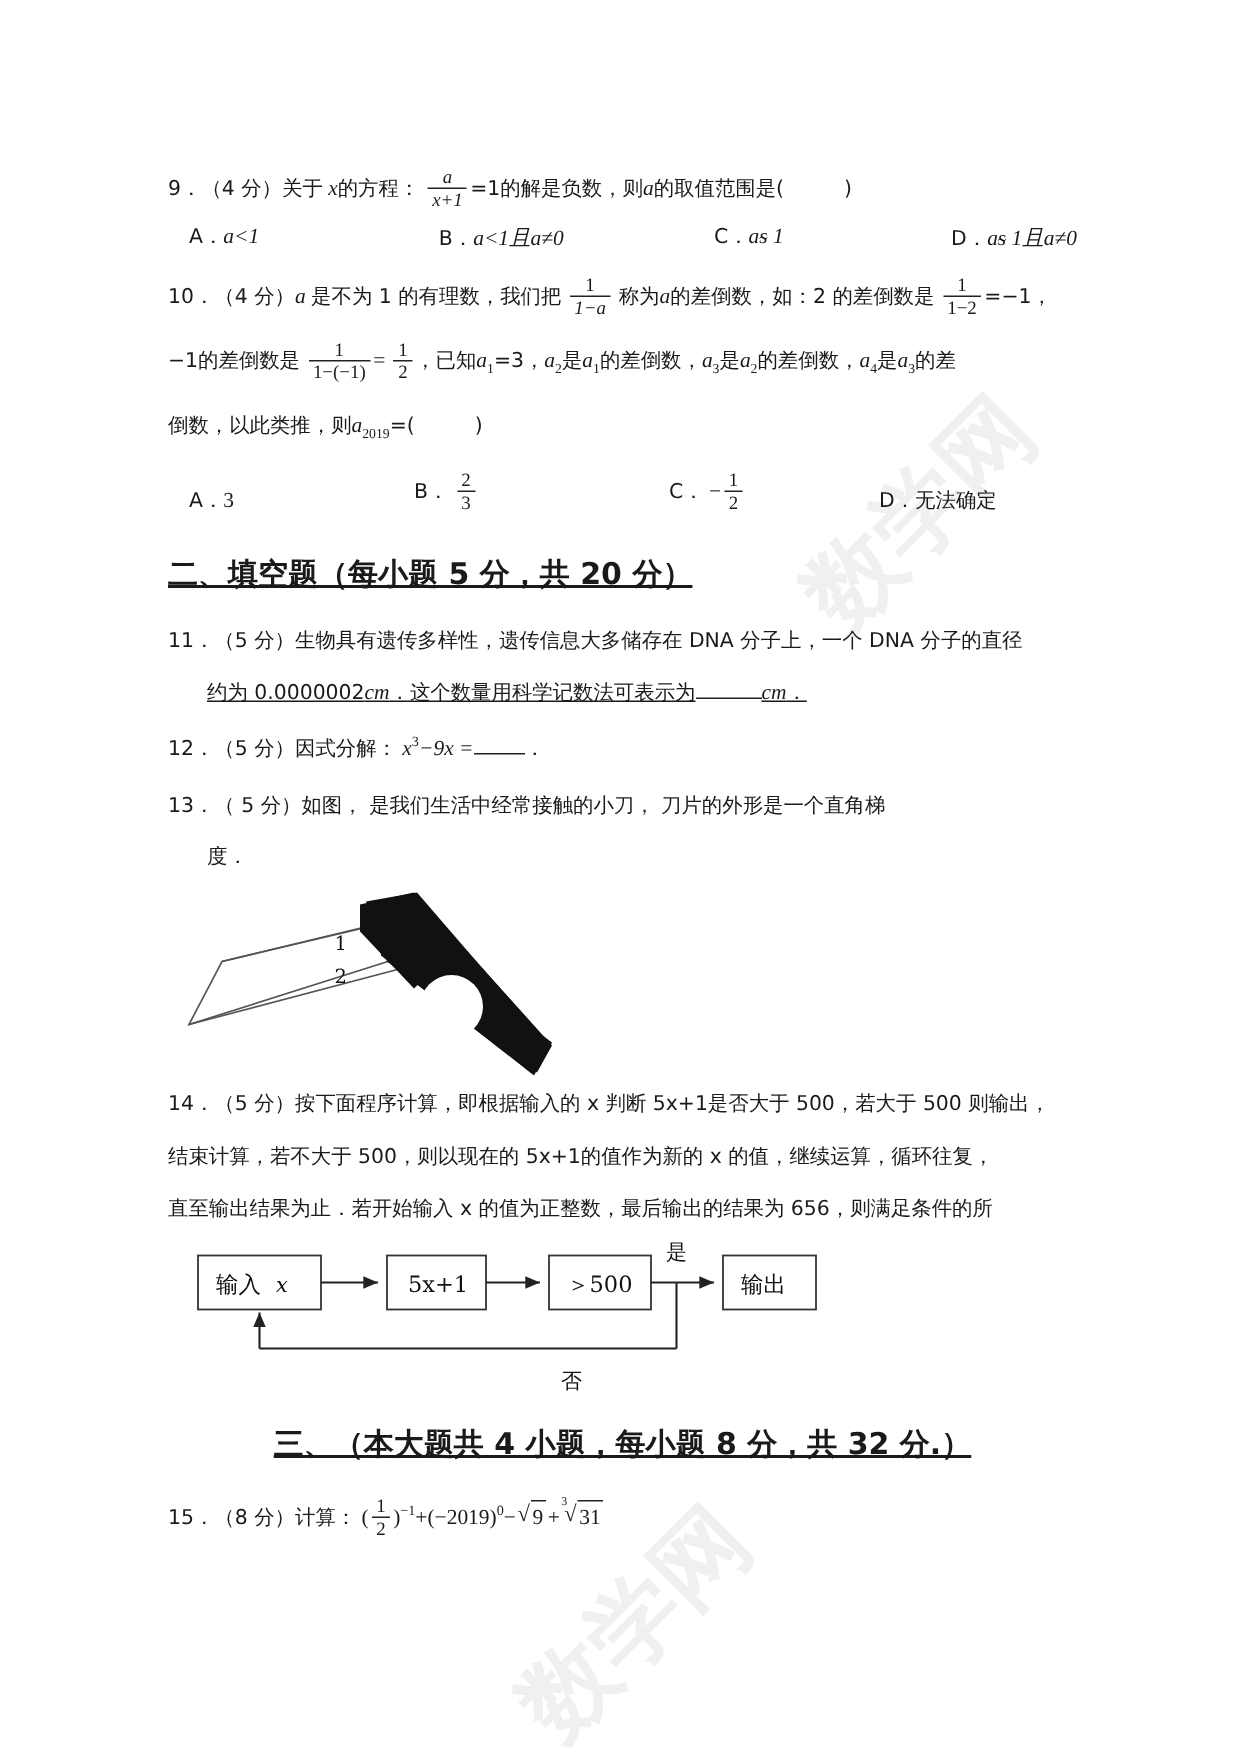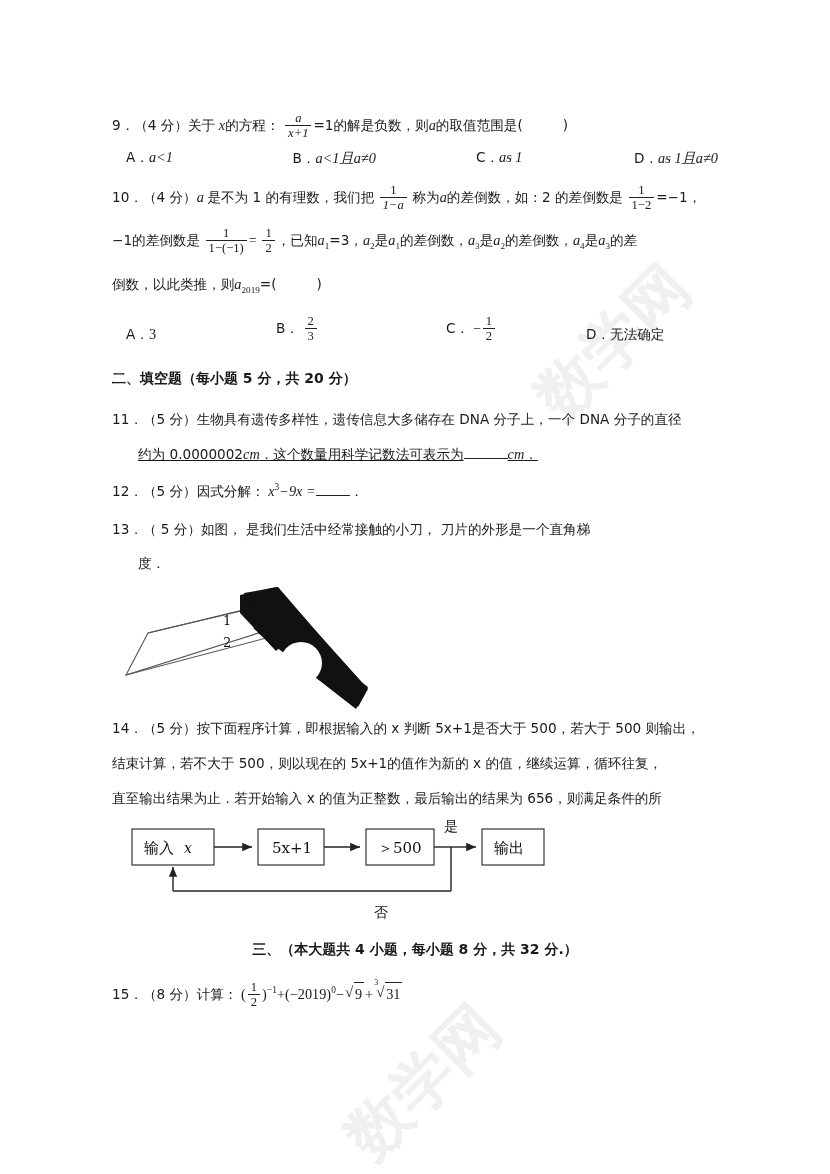--- a/index.html
+++ b/index.html
@@ -37,24 +37,25 @@
   }
   .para-indent {
     text-indent: 0;
     padding-left: 26px;
   }
   .qnum { letter-spacing: 0; }
   .zh { font-family: "DejaVu Sans", "Liberation Sans", sans-serif; font-size: 13.6px; }
   .it { font-style: italic; font-family: "Liberation Serif", serif; }
   .num { font-family: "Liberation Serif", serif; }
   .sec-head {
-    font-size: 14px;
+    font-size: 20px;
     font-weight: bold;
     font-family: "DejaVu Sans", "Liberation Sans", sans-serif;
     margin: 0;
+    text-decoration: underline;
   }
   
   .frac {
     display: inline-block;
     vertical-align: middle;
     text-align: center;
     line-height: 1.12;
     font-size: 12.6px;
     margin: 0 2px;
     position: relative;

